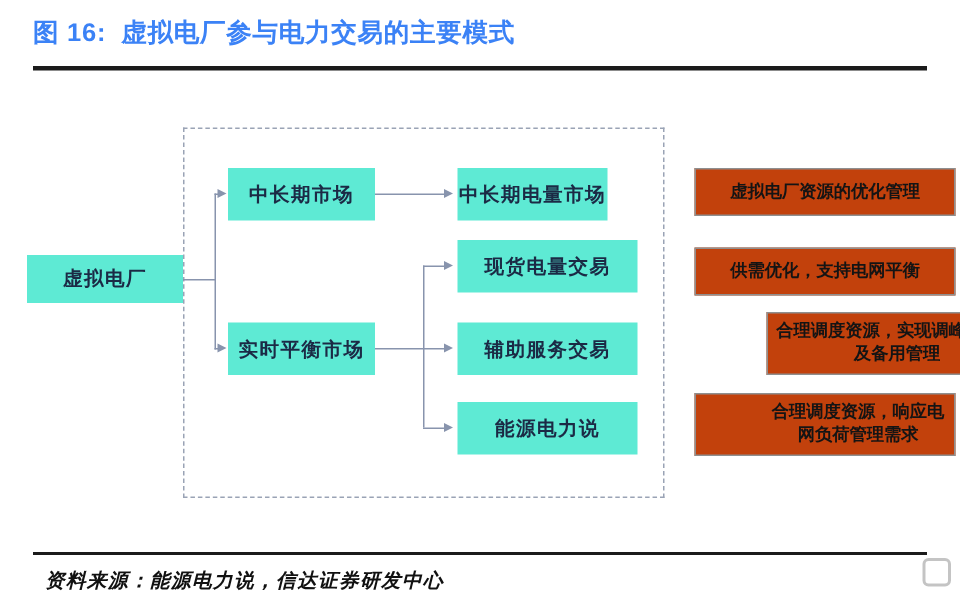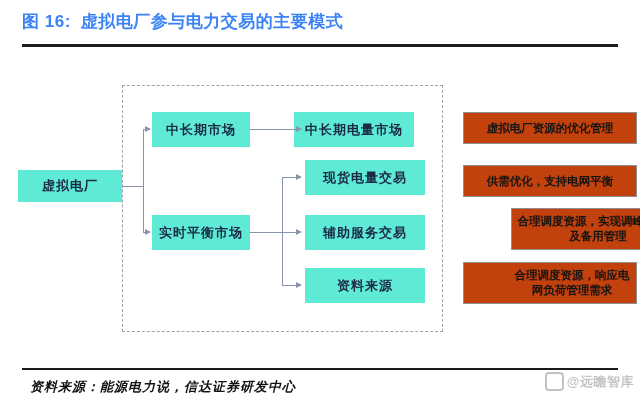--- a/index.html
+++ b/index.html
@@ -45,21 +45,21 @@
     display:flex;align-items:center;justify-content:center;
     text-align:center;
     letter-spacing:1px;
     box-sizing:border-box;
     font-family:Liberation Mono, monospace;
     font-weight:bold;
   }
   #box-vpp       {left:18px; top:170px; width:104px;height:32px;}
   #box-midlong   {left:152px;top:112px; width:98px; height:35px;}
   #box-realtime  {left:152px;top:215px; width:98px; height:35px;}
-  #box-mlq       {left:294px;top:112px; width:120px;height:35px;text-align:right;}
+  #box-mlq       {left:305px;top:112px; width:100px;height:35px;text-align:right;}
   #box-spot      {left:305px;top:160px; width:120px;height:35px;}
   #box-aux       {left:305px;top:215px; width:120px;height:35px;}
   #box-demand    {left:305px;top:268px; width:120px;height:35px;}
 
   
   .graybox{
     position:absolute;
     left:463px;width:174px;
     background:#c2410c;
     border:1px solid #8f8f8f;
@@ -122,21 +122,21 @@
 <div id="title-rule"></div>
 
 <div id="dashed-region"></div>
 
 <div class="bluebox" id="box-vpp">虚拟电厂</div>
 <div class="bluebox" id="box-midlong">中长期市场</div>
 <div class="bluebox" id="box-realtime">实时平衡市场</div>
 <div class="bluebox" id="box-mlq">中长期电量市场</div>
 <div class="bluebox" id="box-spot">现货电量交易</div>
 <div class="bluebox" id="box-aux">辅助服务交易</div>
-<div class="bluebox" id="box-demand">资料来源</div>
+<div class="bluebox" id="box-demand">能源电力说</div>
 
 <div class="hline" style="left:122px;top:186px;width:22px;"></div>
 <div class="vline" style="left:143px;top:129px;height:104px;"></div>
 <div class="hline" style="left:143px;top:129px;width:3px;"></div>
 <div class="arrow" style="left:145px;top:125.5px;"></div>
 <div class="hline" style="left:143px;top:232px;width:3px;"></div>
 <div class="arrow" style="left:145px;top:228.5px;"></div>
 
 <div class="hline" style="left:250px;top:129px;width:47px;"></div>
 <div class="arrow" style="left:296px;top:125.5px;"></div>
@@ -151,14 +151,13 @@
 
 <div class="graybox" id="gray-1">虚拟电厂资源的优化管理</div>
 <div class="graybox" id="gray-2">供需优化，支持电网平衡</div>
 <div class="graybox" id="gray-3">合理调度资源，实现调峰调频以及备用管理</div>
 <div class="graybox" id="gray-4">合理调度资源，响应电网负荷管理需求</div>
 
 <div id="footer-rule"></div>
 <div id="source-note">资料来源：能源电力说，信达证券研发中心</div>
 <div id="watermark">
   <span id="watermark-logo"></span>
-  <span id="watermark-text">@远瞻智库</span>
 </div>
 
 </body></html>

